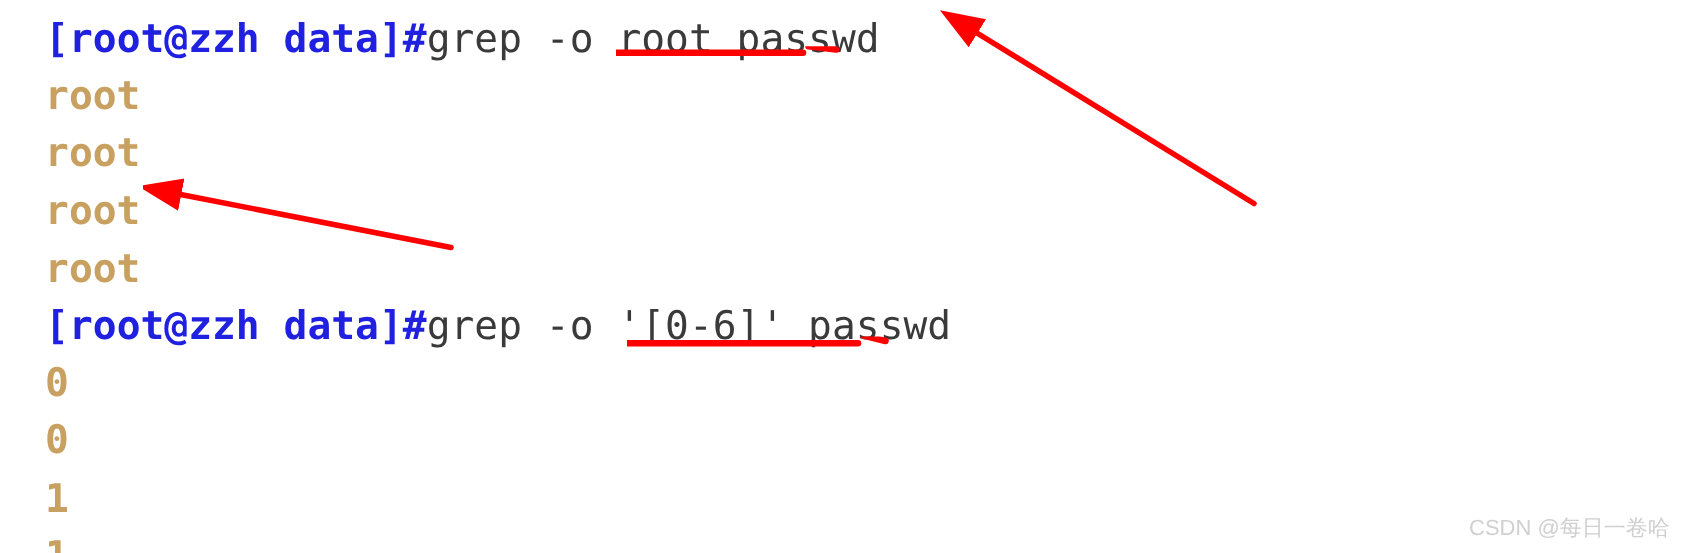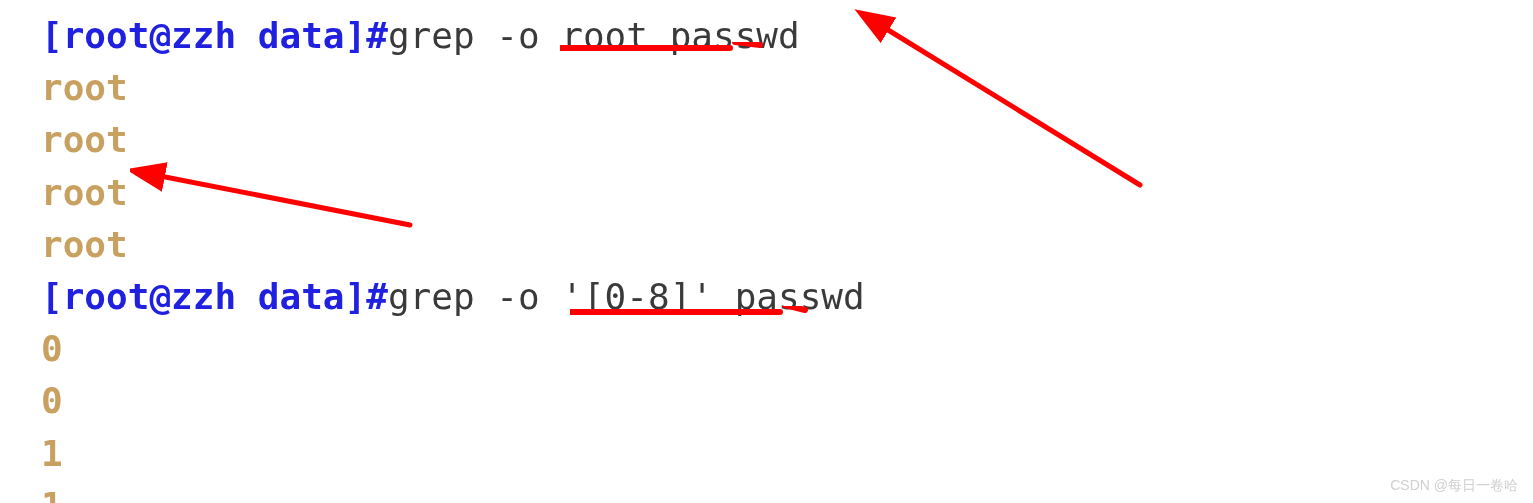--- a/index.html
+++ b/index.html
@@ -42,41 +42,41 @@
     .output-root {
       color: #c8a060;
     }
     .output-num {
       color: #c8a060;
     }
     .watermark {
       position: absolute;
       bottom: 8px;
       right: 15px;
-      font-size: 14px;
+      font-size: 20px;
       font-weight: normal;
       color: #d0d0d0;
       font-family: Arial, sans-serif;
     }
     svg.arrow {
       position: absolute;
       pointer-events: none;
     }
   </style>
 </head>
 <body>
 
 <div class="line"><span class="prompt-bracket">[</span><span class="prompt-host">root</span><span class="prompt-at">@</span><span class="prompt-host">zzh</span><span class="prompt-host"> </span><span class="prompt-dir">data</span><span class="prompt-bracket">]</span><span class="prompt-bracket">#</span><span class="command-text">grep -o root passwd</span></div>
 
 <div class="line"><span class="output-root">root</span></div>
 <div class="line"><span class="output-root">root</span></div>
 <div class="line"><span class="output-root">root</span></div>
 <div class="line"><span class="output-root">root</span></div>
 
-<div class="line"><span class="prompt-bracket">[</span><span class="prompt-host">root</span><span class="prompt-at">@</span><span class="prompt-host">zzh</span><span class="prompt-host"> </span><span class="prompt-dir">data</span><span class="prompt-bracket">]</span><span class="prompt-bracket">#</span><span class="command-text">grep -o '[0-8]' passwd</span></div>
+<div class="line"><span class="prompt-bracket">[</span><span class="prompt-host">root</span><span class="prompt-at">@</span><span class="prompt-host">zzh</span><span class="prompt-host"> </span><span class="prompt-dir">data</span><span class="prompt-bracket">]</span><span class="prompt-bracket">#</span><span class="command-text">grep -o '[0-6]' passwd</span></div>
 
 <div class="line"><span class="output-num">0</span></div>
 <div class="line"><span class="output-num">0</span></div>
 <div class="line"><span class="output-num">1</span></div>
 <div class="line"><span class="output-num">1</span></div>
 
 <svg class="arrow" style="left:560px; top:42px; width:220px; height:20px;">
   <line x1="0" y1="6" x2="170" y2="6" stroke="#ff0000" stroke-width="6" stroke-linecap="round"></line>
   <line x1="175" y1="0" x2="200" y2="3" stroke="#ff0000" stroke-width="6" stroke-linecap="round"></line>
 </svg>

